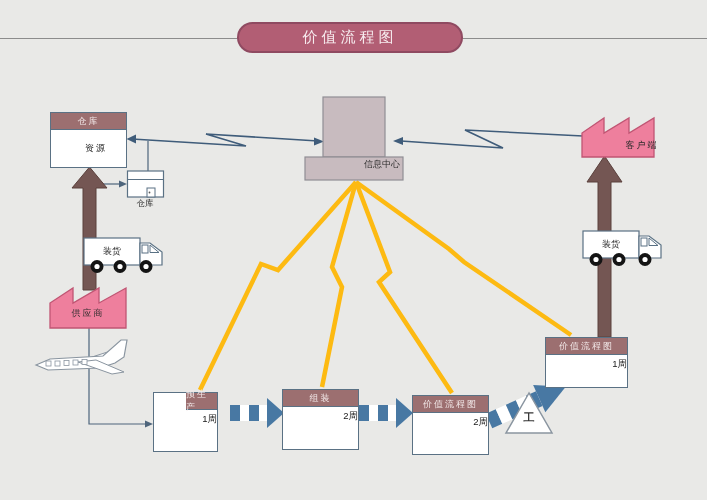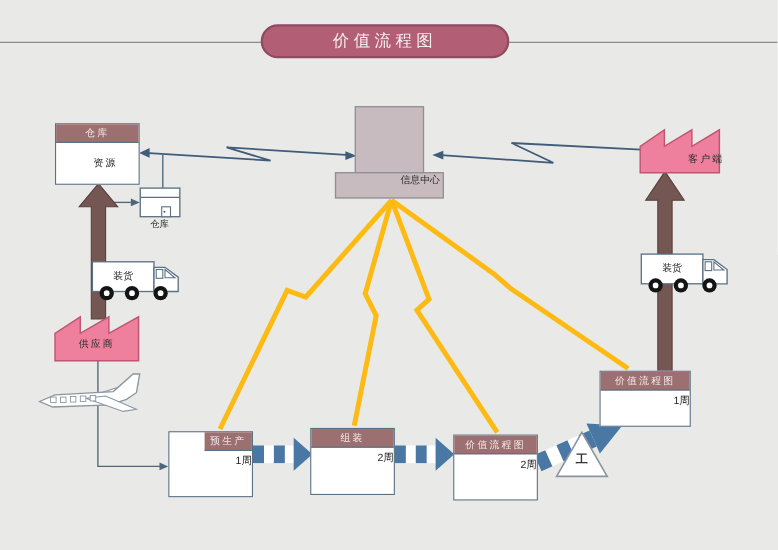--- a/index.html
+++ b/index.html
@@ -156,21 +156,21 @@
     <span>价值流程图</span>
   </div>
 
   <div class="node-box" style="left:50px;top:112px;width:77px;height:56px;">
     <div class="hdr">仓库</div>
     <div class="body">
       <div class="center-txt">资源</div>
     </div>
   </div>
 
-  <div class="node-box" style="left:153px;top:392px;width:77px;height:60px;padding-left:32px;">
+  <div class="node-box" style="left:153px;top:392px;width:65px;height:60px;padding-left:32px;">
     <div class="hdr">预生产</div>
     <div class="body">
         <div class="week">1周</div>
       </div>
   </div>
   <div class="node-box" style="left:282px;top:389px;width:77px;height:61px;">
     <div class="hdr">组装</div>
     <div class="body">
         <div class="week">2周</div>
       </div>

